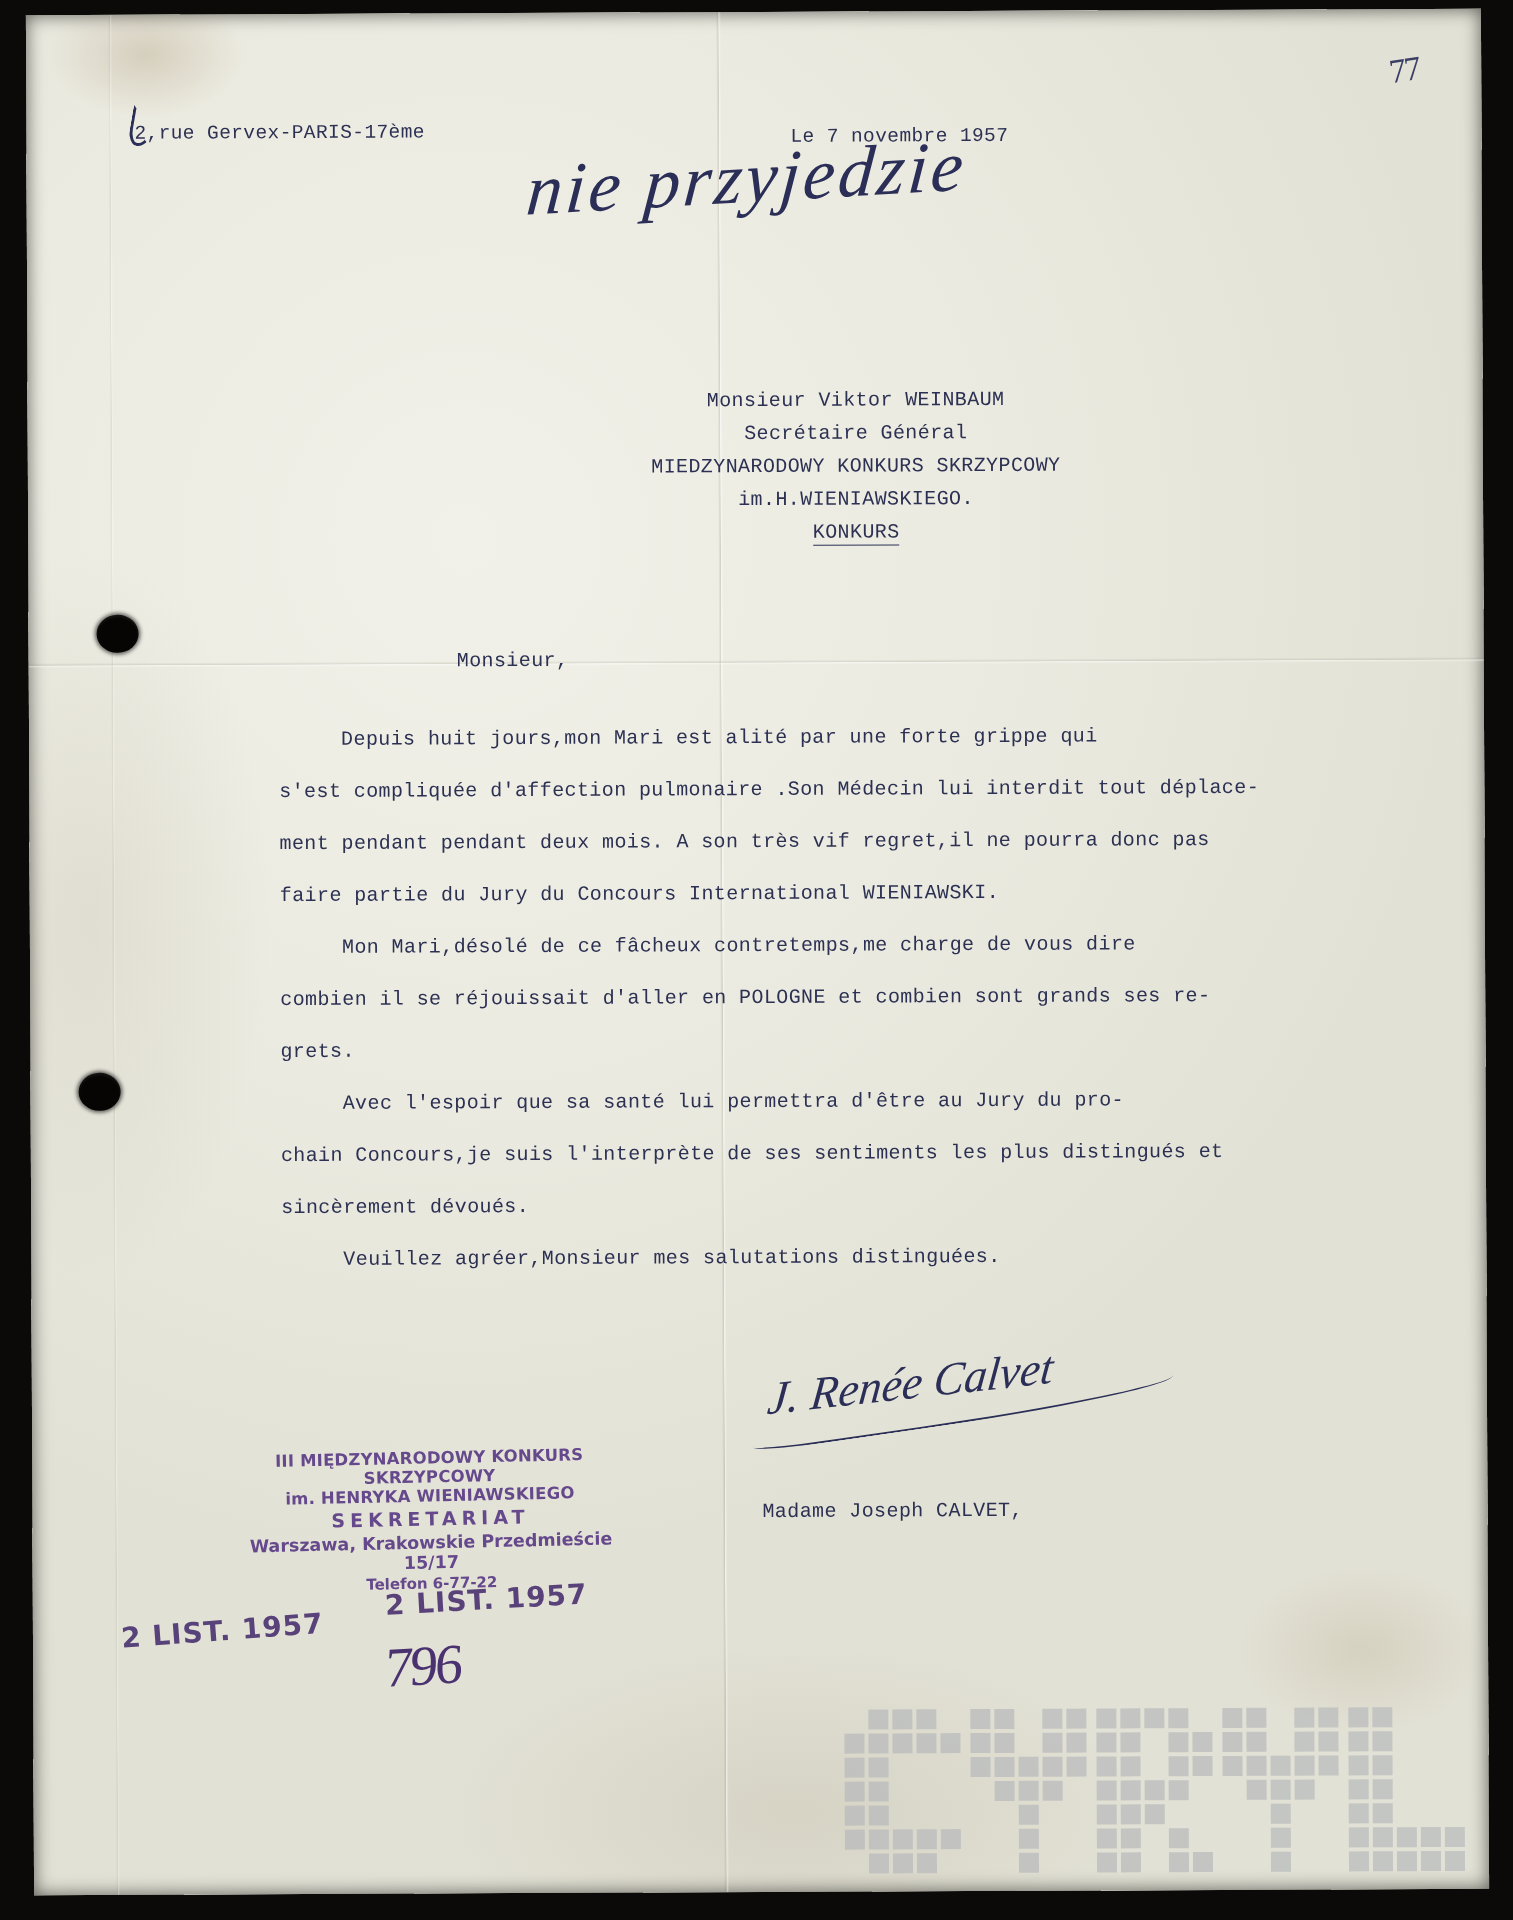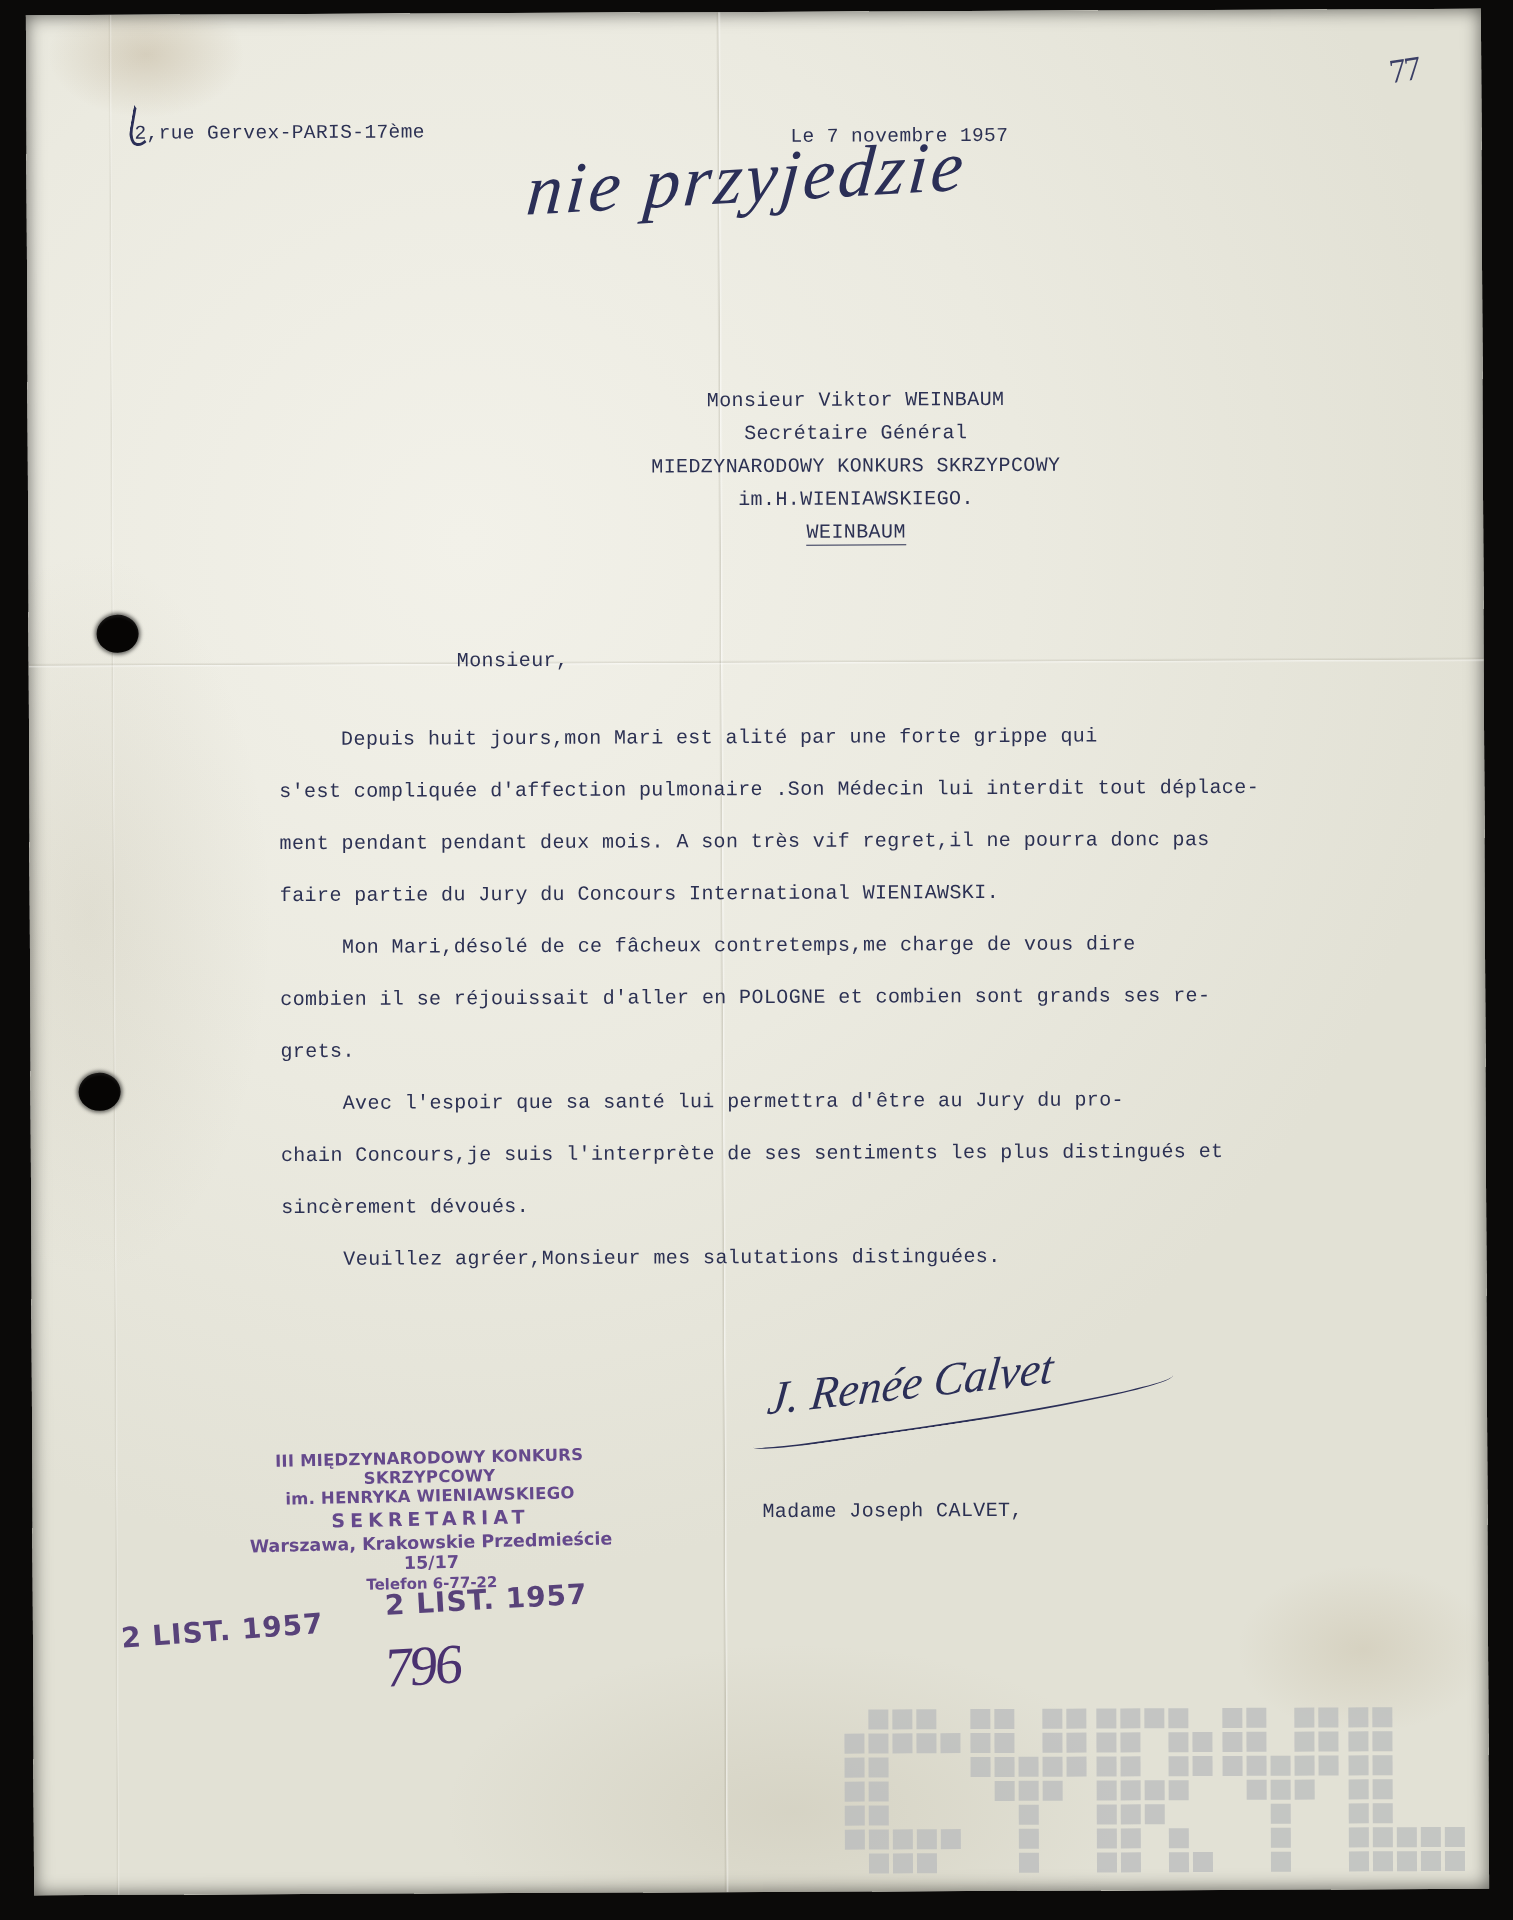--- a/index.html
+++ b/index.html
@@ -244,21 +244,21 @@
 
     <div class="typed t-small" style="left:764px; top:114px;">Le 7 novembre 1957</div>
 
     <div id="handwriting">nie przyjedzie</div>
 
     <div style="position:absolute; left:548px; top:372px; width:560px;">
       <div class="typed addr-line" style="position:relative; text-align:center; left:0; top:0;">Monsieur Viktor WEINBAUM</div>
       <div class="typed addr-line" style="position:relative; text-align:center; left:0; top:0;">Secrétaire Général</div>
       <div class="typed addr-line" style="position:relative; text-align:center; left:0; top:0;">MIEDZYNARODOWY KONKURS SKRZYPCOWY</div>
       <div class="typed addr-line" style="position:relative; text-align:center; left:0; top:0;">im.H.WIENIAWSKIEGO.</div>
-      <div class="typed addr-line" style="position:relative; text-align:center; left:0; top:0;"><span class="underline-warszawa">WEINBAUM</span></div>
+      <div class="typed addr-line" style="position:relative; text-align:center; left:0; top:0;"><span class="underline-warszawa">KONKURS</span></div>
     </div>
 
     <div class="typed t-body" style="left:428px; top:622px;">Monsieur,</div>
 
     <div style="position:absolute; left:250px; top:700px; width:1180px;">
       <div style="margin-bottom:0;">
         <div class="typed t-body" style="position:relative;">     Depuis huit jours,mon Mari est alité par une forte grippe qui</div>
         <div class="typed t-body" style="position:relative;">s'est compliquée d'affection pulmonaire .Son Médecin lui interdit tout déplace-</div>
         <div class="typed t-body" style="position:relative;">ment pendant pendant deux mois. A son très vif regret,il ne pourra donc pas</div>
         <div class="typed t-body" style="position:relative;">faire partie du Jury du Concours International WIENIAWSKI.</div>

